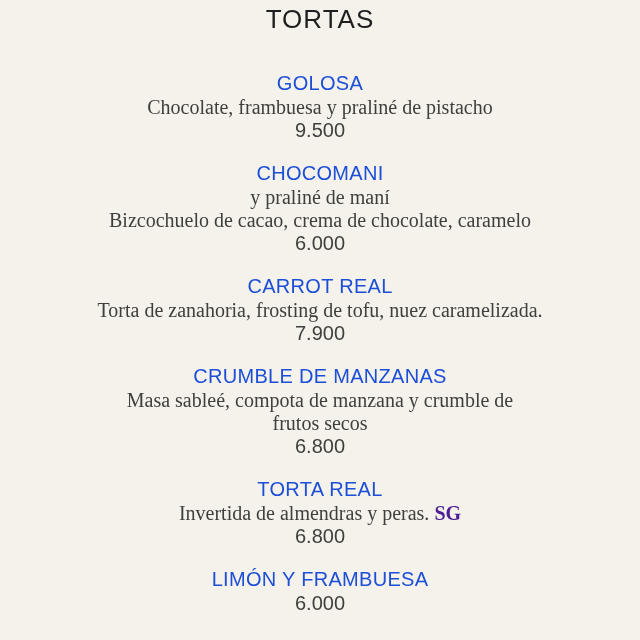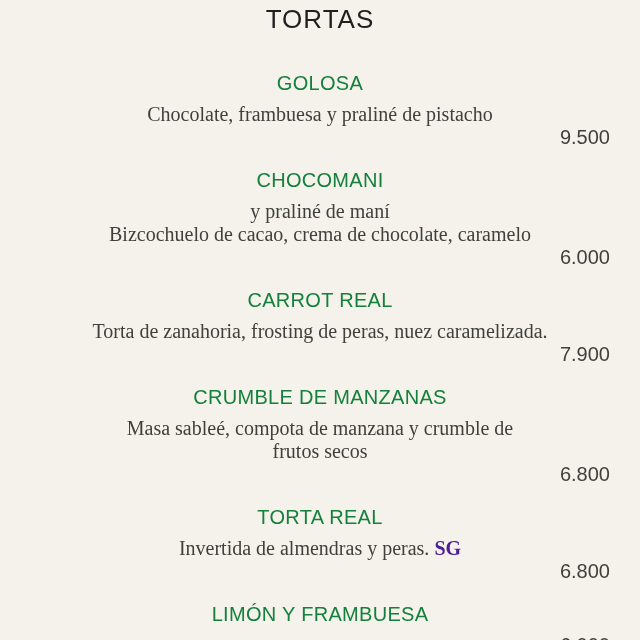--- a/index.html
+++ b/index.html
@@ -31,44 +31,43 @@
   .items {
     margin-top: 38px;
   }
   .item {
     max-width: 580px;
     margin: 0 auto 20px auto;
     font-size: 20px;
     line-height: 23px;
   }
   .item-name {
-    margin: 8px;
+    margin: 1px;
     font-size: 20px;
     line-height: 23px;
     font-weight: 400;
     letter-spacing: 0.3px;
-    color: #15803d;
+    color: #1d4ed8;
   }
   .item-desc {
     margin: 0;
     font-family: Liberation Serif, serif;
   }
   .line {
     display: block;
   }
   .inline-line {
     display: inline;
   }
   .badge {
     font-weight: bold;
     color: #4c1d95;
   }
   .item-price {
     margin: 0;
-    text-align: right;
   }
 </style>
 </head>
 <body>
 
 <div class="menu">
   <h1 class="menu-title">TORTAS</h1>
 
   <div class="items">
 
@@ -85,21 +84,21 @@
       <p class="item-desc">
         <span class="line">y praliné de maní</span>
         <span class="line">Bizcochuelo de cacao, crema de chocolate, caramelo</span>
       </p>
       <p class="item-price">6.000</p>
     </section>
 
     <section class="item">
       <h2 class="item-name">CARROT REAL</h2>
       <p class="item-desc">
-        <span class="line">Torta de zanahoria, frosting de peras, nuez caramelizada.</span>
+        <span class="line">Torta de zanahoria, frosting de tofu, nuez caramelizada.</span>
       </p>
       <p class="item-price">7.900</p>
     </section>
 
     <section class="item">
       <h2 class="item-name">CRUMBLE DE MANZANAS</h2>
       <p class="item-desc">
         <span class="line">Masa sableé, compota de manzana y crumble de</span>
         <span class="line">frutos secos</span>
       </p>

